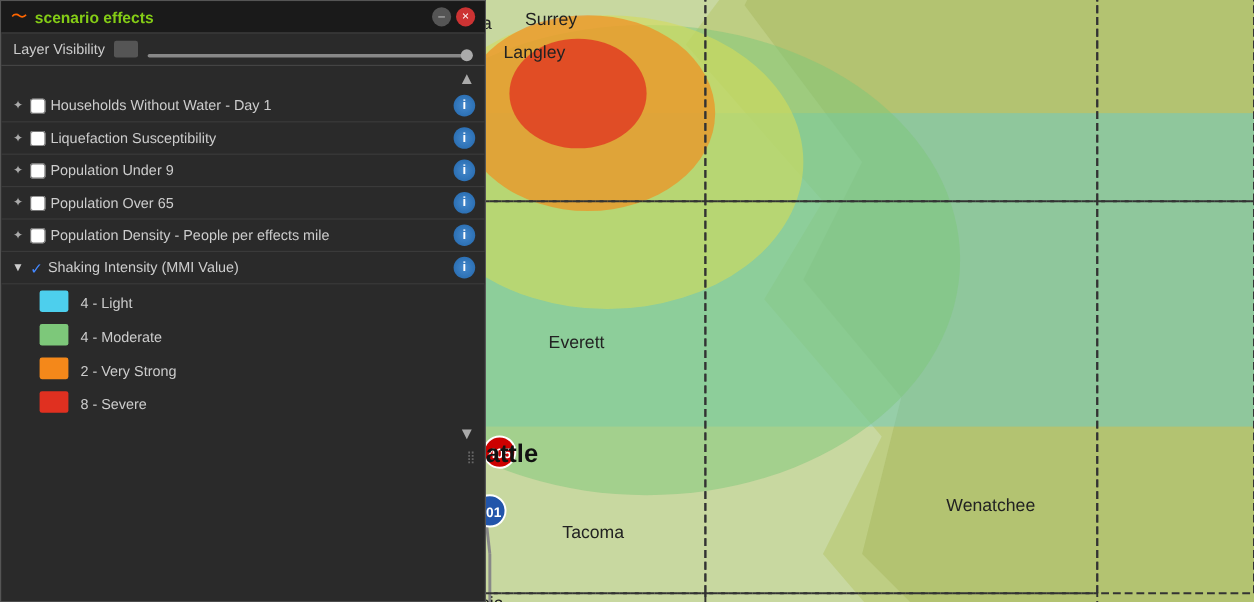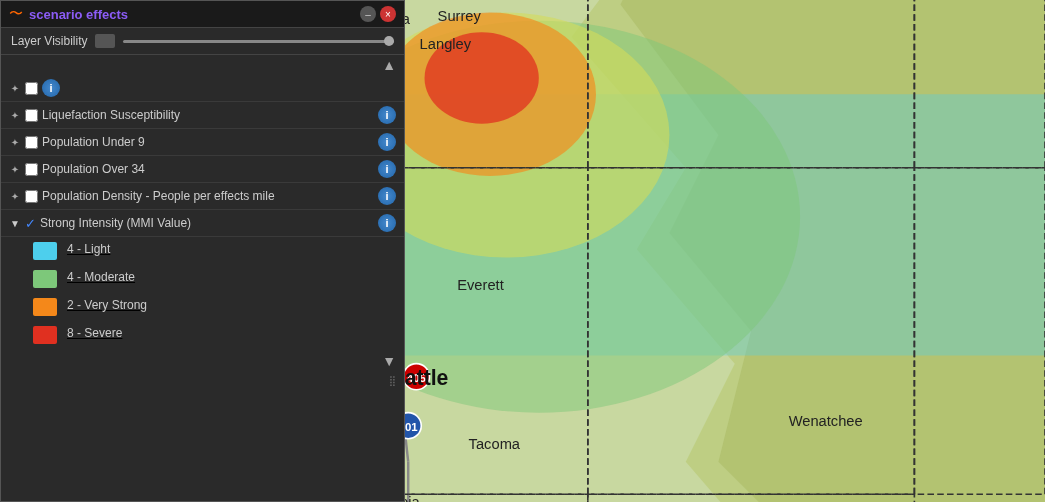--- a/index.html
+++ b/index.html
@@ -46,21 +46,21 @@
       align-items: center;
       gap: 6px;
     }
 
     .waveform-icon {
       color: #ff6600;
       font-size: 14px;
     }
 
     .panel-title {
-      color: #8b5cf6;
+      color: #84cc16;
       font-size: 13px;
       font-weight: bold;
     }
 
     .panel-controls {
       display: flex;
       gap: 4px;
     }
 
     .panel-btn {
@@ -71,21 +71,21 @@
       font-size: 10px;
       display: flex; align-items: center; justify-content: center;
     }
     .panel-btn-min { background: #555; color: #ccc; }
     .panel-btn-close { background: #cc3333; color: #fff; }
 
     
     #layer-visibility {
       padding: 6px 10px;
       display: flex;
-      align-items: center;
+      align-items: flex-end;
       gap: 8px;
       border-bottom: 1px solid #444;
     }
 
     .lv-label { color: #ccc; font-size: 12px; }
 
     .lv-icon {
       width: 20px; height: 14px;
       background: #555;
       border-radius: 2px;
@@ -180,24 +180,23 @@
     }
 
     .check-mark {
       color: #4488ff;
       font-size: 13px;
     }
 
     
     .legend-item {
       display: flex;
-      align-items: flex-start;
+      align-items: flex-end;
       padding: 5px 16px 5px 32px;
       gap: 10px;
-      text-decoration: underline;
     }
 
     .legend-color-box {
       width: 24px; height: 18px;
       border-radius: 2px;
       flex-shrink: 0;
     }
 
     .legend-label {
       color: #ccc;
@@ -328,55 +327,56 @@
 
   <div id="layers-scroll">
 
     <div style="display:flex; justify-content:flex-end; padding:2px 8px;">
       <span class="scroll-arrow">▲</span>
     </div>
 
     <div class="layer-row">
       <span class="expand-btn">✦</span>
       <input type="checkbox" class="layer-checkbox" style="">
+      <span class="layer-name">Households Without Water - Day 1</span>
       <button class="info-btn">i</button>
     </div>
 
     <div class="layer-row">
       <span class="expand-btn">✦</span>
       <input type="checkbox" class="layer-checkbox" style="">
       <span class="layer-name">Liquefaction Susceptibility</span>
       <button class="info-btn">i</button>
     </div>
 
     <div class="layer-row">
       <span class="expand-btn">✦</span>
       <input type="checkbox" class="layer-checkbox" style="">
       <span class="layer-name">Population Under 9</span>
       <button class="info-btn">i</button>
     </div>
 
     <div class="layer-row">
       <span class="expand-btn">✦</span>
       <input type="checkbox" class="layer-checkbox" style="">
-      <span class="layer-name">Population Over 34</span>
+      <span class="layer-name">Population Over 65</span>
       <button class="info-btn">i</button>
     </div>
 
     <div class="layer-row">
       <span class="expand-btn">✦</span>
       <input type="checkbox" class="layer-checkbox" style="">
       <span class="layer-name">Population Density - People per effects mile</span>
       <button class="info-btn">i</button>
     </div>
 
     <div class="shaking-row">
       <span class="expand-btn" style="color:#ccc;">▼</span>
       <span class="check-mark">✓</span>
-      <span class="shaking-label">Strong Intensity (MMI Value)</span>
+      <span class="shaking-label">Shaking Intensity (MMI Value)</span>
       <button class="info-btn">i</button>
     </div>
 
     <div class="legend-item">
       <div class="legend-color-box" style="background:#4dcfed;"></div>
       <span class="legend-label">4 - Light</span>
     </div>
     <div class="legend-item">
       <div class="legend-color-box" style="background:#7dc87a;"></div>
       <span class="legend-label">4 - Moderate</span>

